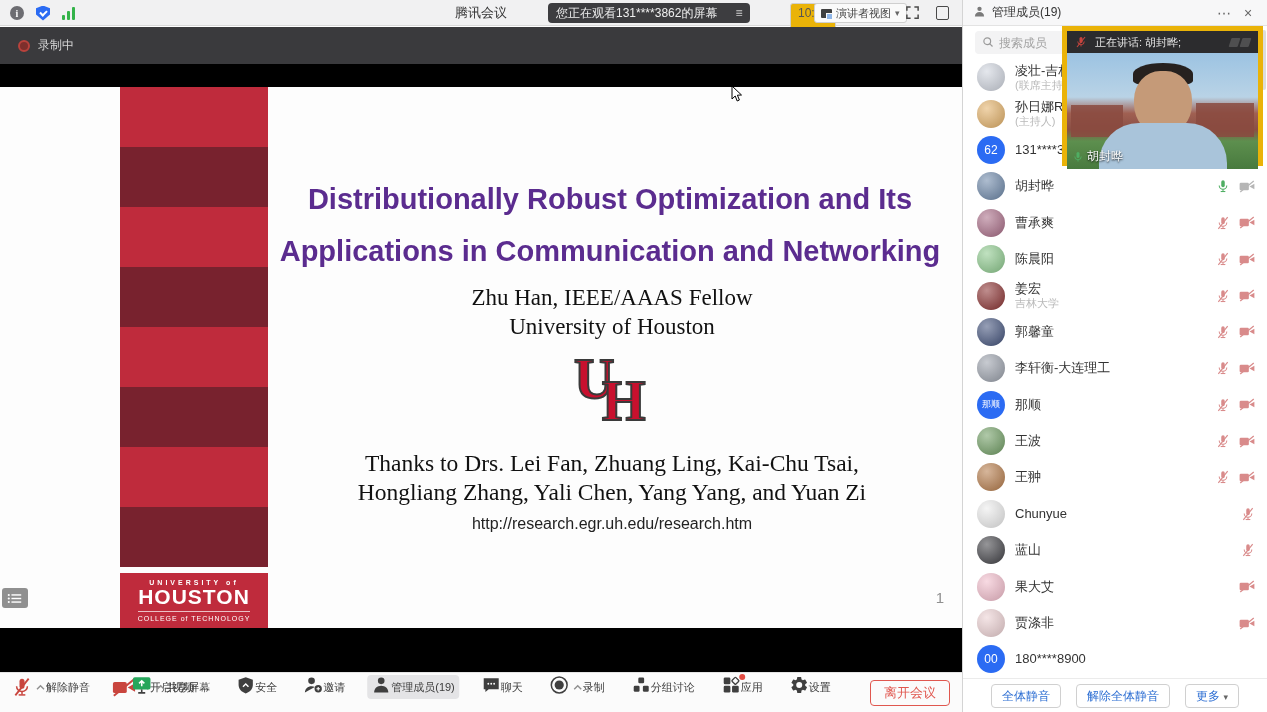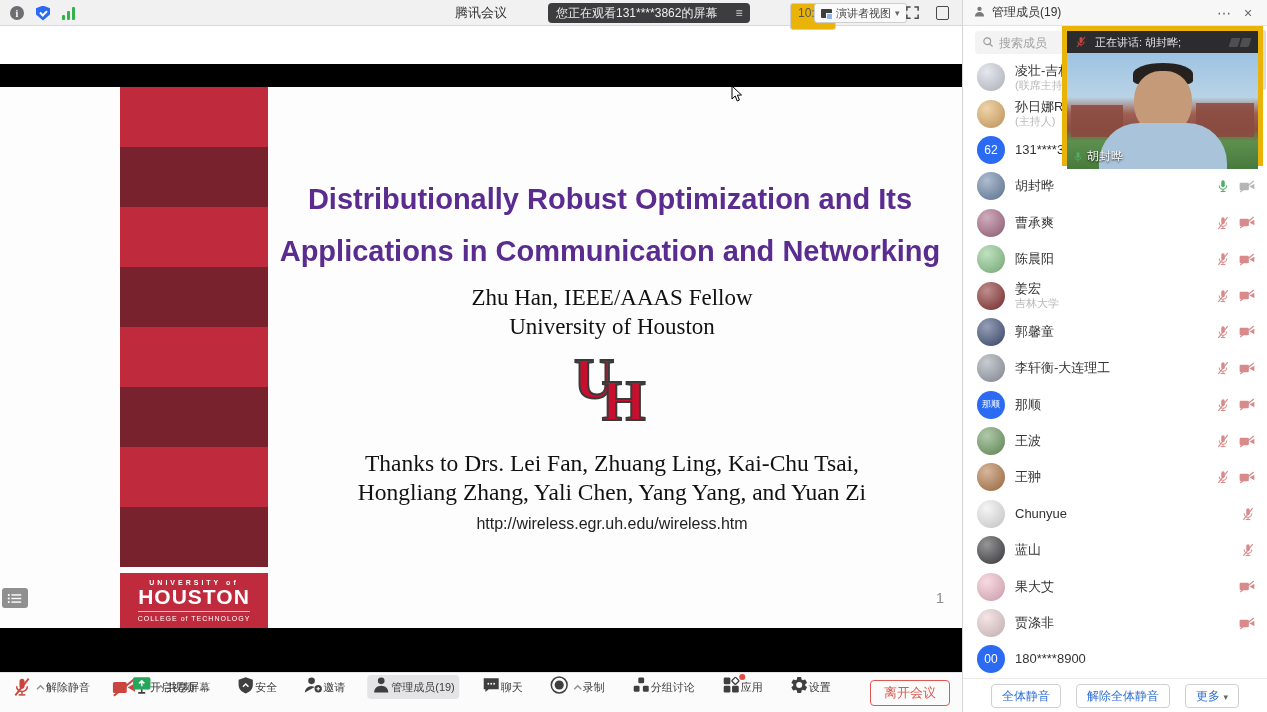--- a/index.html
+++ b/index.html
@@ -178,20 +178,24 @@
         <span class="caret">▾</span>
       </div>
       <span class="expand-ic">
         <svg viewBox="0 0 16 16" width="15" height="15" stroke="#4a4a4a" stroke-width="1.6" fill="none">
           <path d="M6 2H2v4M10 2h4v4M14 10v4h-4M2 10v4h4"></path>
           </svg>
       </span>
       <span class="winrect-ic"></span>
     </div>
 
+    <div class="recbar">
+      <span class="rec-dot"></span>
+      <span class="rec-label">录制中</span>
+    </div>
 
     <div class="stage">
       <div class="slide">
 
         <div class="stripe-col">
           <div class="stripe bright"></div>
             <div class="stripe dark"></div>
           <div class="stripe bright"></div>
             <div class="stripe dark"></div>
           <div class="stripe bright"></div>
@@ -214,21 +218,21 @@
           <div class="author">Zhu Han, IEEE/AAAS Fellow</div>
           <div class="author">University of Houston</div>
           <div class="uh-logo">
             <span class="u">U</span>
             <span class="h">H</span>
           </div>
           <div class="thanks">
             <div>Thanks to Drs. Lei Fan, Zhuang Ling, Kai-Chu Tsai,</div>
             <div>Hongliang Zhang, Yali Chen, Yang Yang, and Yuan Zi</div>
           </div>
-          <div class="slide-url">http://wireless.egr.uh.edu/wireless.htm</div>
+          <div class="slide-url">http://research.egr.uh.edu/research.htm</div>
         </div>
 
         <div class="page-num">1</div>
       </div>
 
       <div class="sidebar-toggle">
         <svg viewBox="0 0 18 12" width="16" height="11">
           <circle cx="2" cy="2" r="1.2" fill="#fff"></circle>
             <rect x="5" y="1.2" width="11" height="1.6" fill="#fff"></rect>
           <circle cx="2" cy="6" r="1.2" fill="#fff"></circle>

